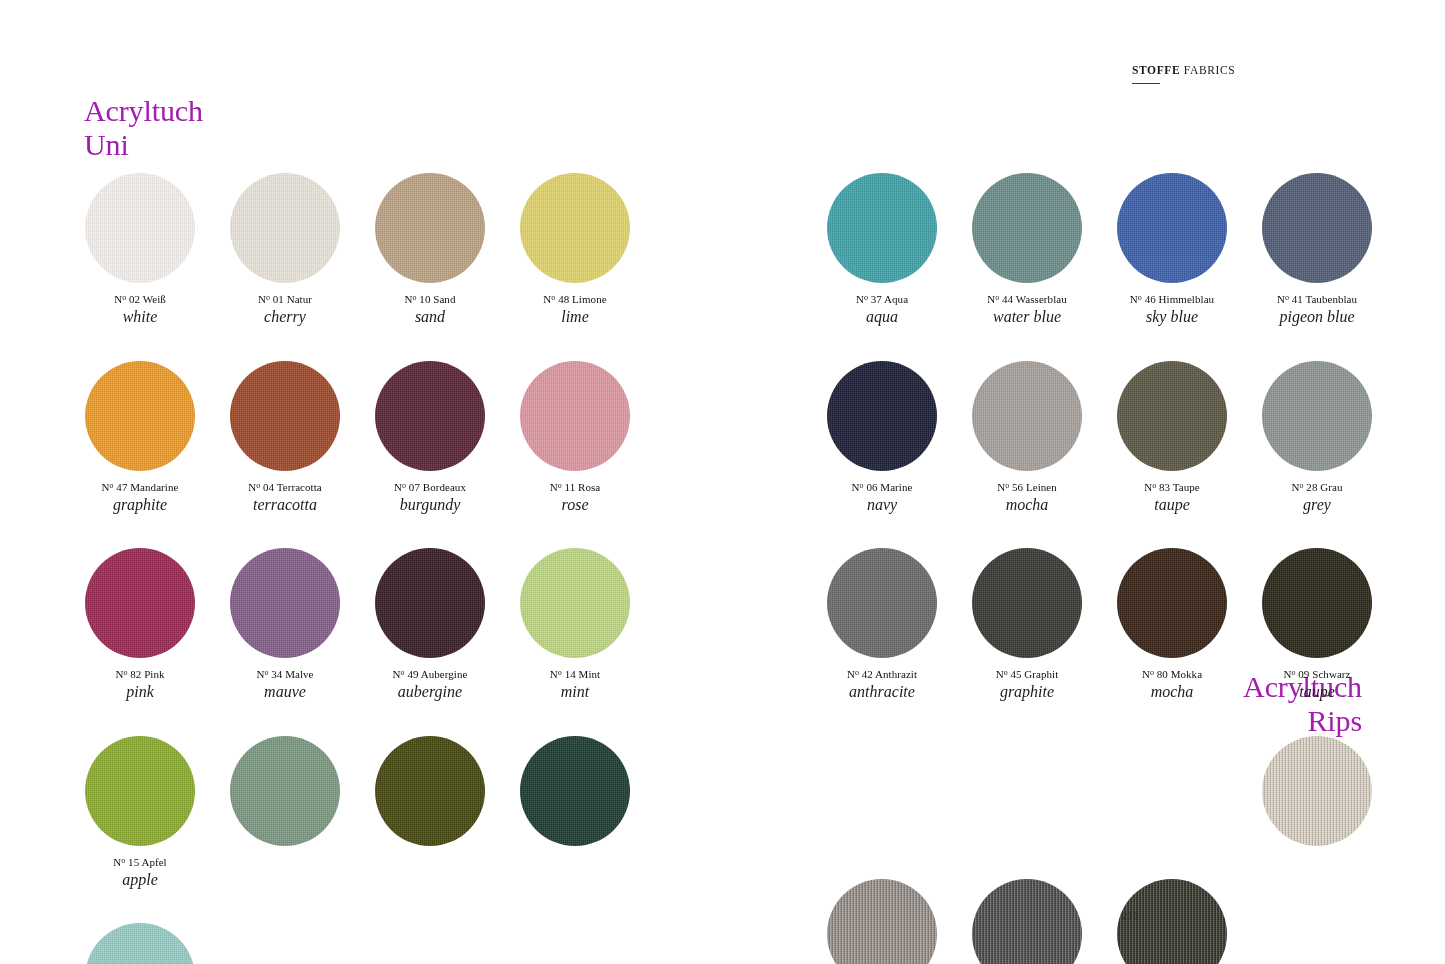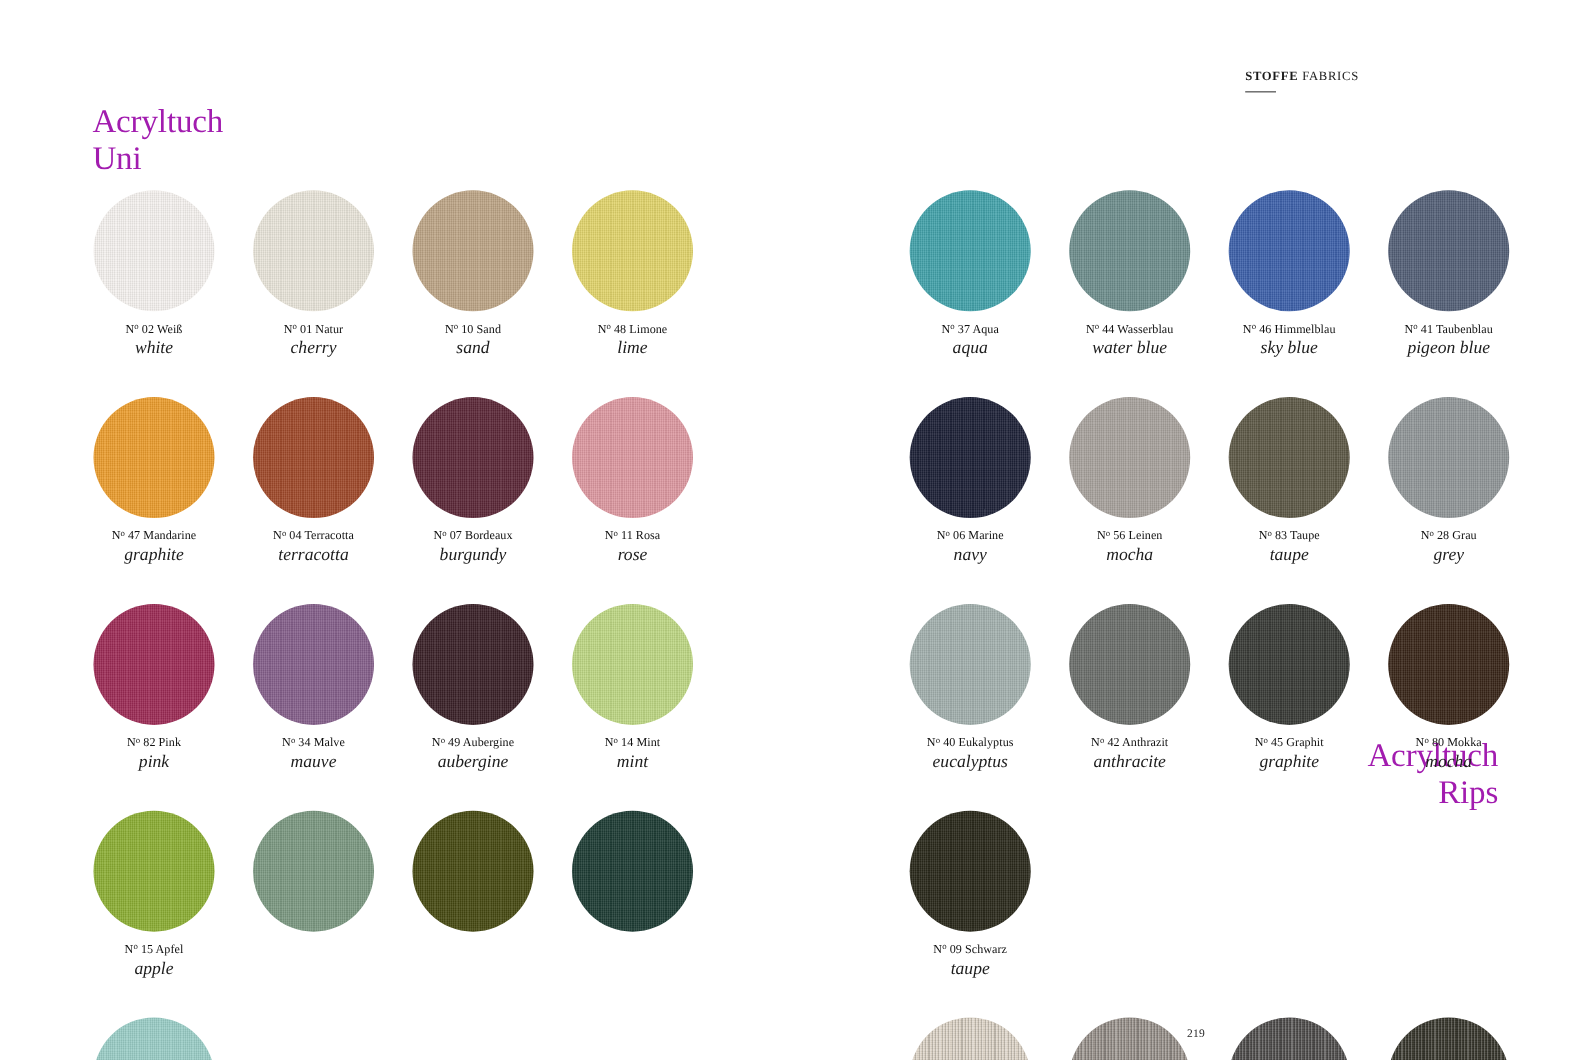--- a/index.html
+++ b/index.html
@@ -123,26 +123,25 @@
     font-size: 16px;
     font-style: italic;
     color: #1c1c1c;
     margin-top: 1px;
     white-space: nowrap;
   }
 
   
   .folio {
     position: absolute;
-    left: 1079px;
+    left: 1122px;
     top: 910px;
     font-size: 10.5px;
     letter-spacing: 0.02em;
     color: #2a2a2a;
-    margin-top: 25px;
   }
 </style>
 </head>
 <body>
 
 <div class="running-header">
   <div class="rh-text"><span class="rh-strong">STOFFE</span><span> </span><span class="rh-light">FABRICS</span></div>
   <div class="rh-rule"></div>
 </div>
 
@@ -307,27 +306,20 @@
       </div>
     </div>
     <div class="swatch-cell">
       <div class="swatch-disc" style="background: rgb(144, 149, 151);"></div>
       <div class="swatch-caption">
         <div class="swatch-name"><span>N</span><span class="no-sup">o</span> 28 Grau</div>
         <div class="swatch-en">grey</div>
       </div>
     </div>
     <div class="swatch-cell">
-      <div class="swatch-disc" style="background: rgb(162, 176, 173);"></div>
-      <div class="swatch-caption">
-        <div class="swatch-name"><span>N</span><span class="no-sup">o</span> 40 Eukalyptus</div>
-        <div class="swatch-en">eucalyptus</div>
-      </div>
-    </div>
-    <div class="swatch-cell">
       <div class="swatch-disc" style="background: rgb(106, 109, 106);"></div>
       <div class="swatch-caption">
         <div class="swatch-name"><span>N</span><span class="no-sup">o</span> 42 Anthrazit</div>
         <div class="swatch-en">anthracite</div>
       </div>
     </div>
     <div class="swatch-cell">
       <div class="swatch-disc" style="background: rgb(57, 59, 55);"></div>
       <div class="swatch-caption">
         <div class="swatch-name"><span>N</span><span class="no-sup">o</span> 45 Graphit</div>

